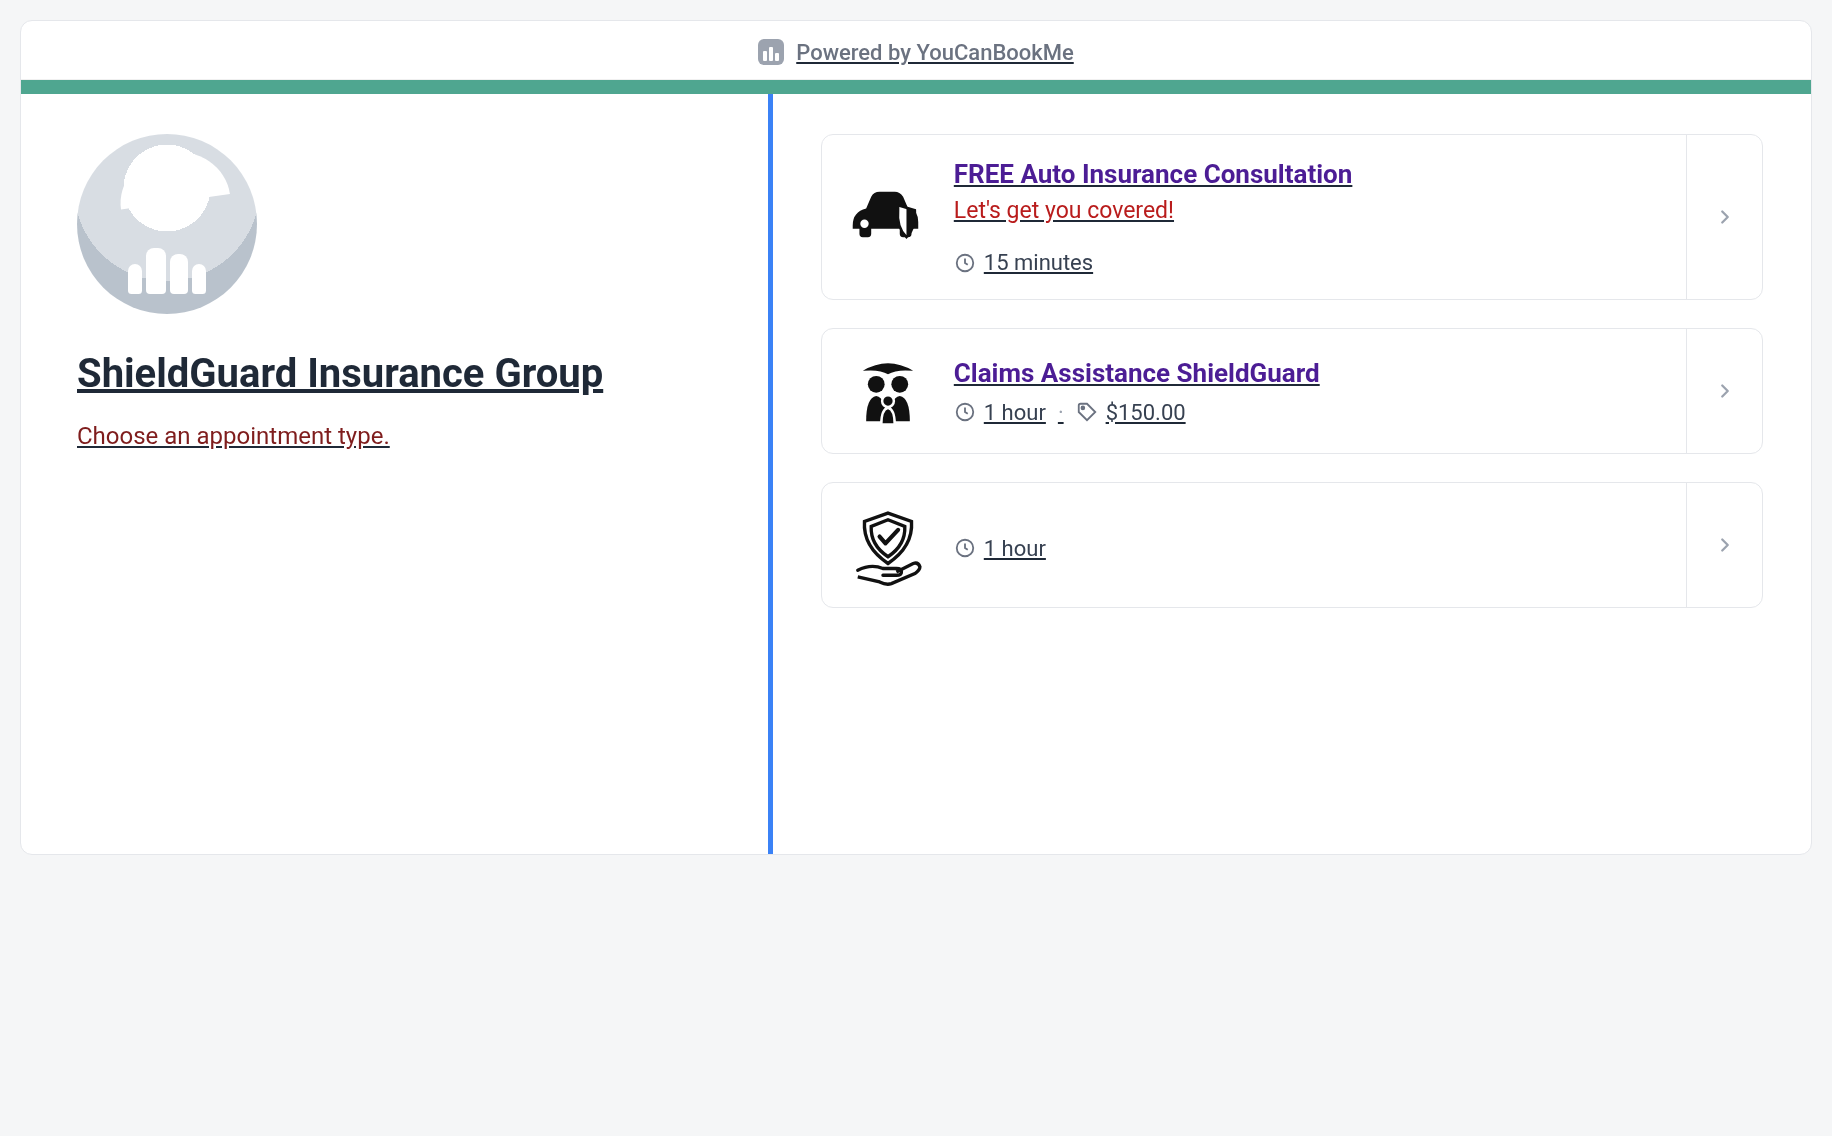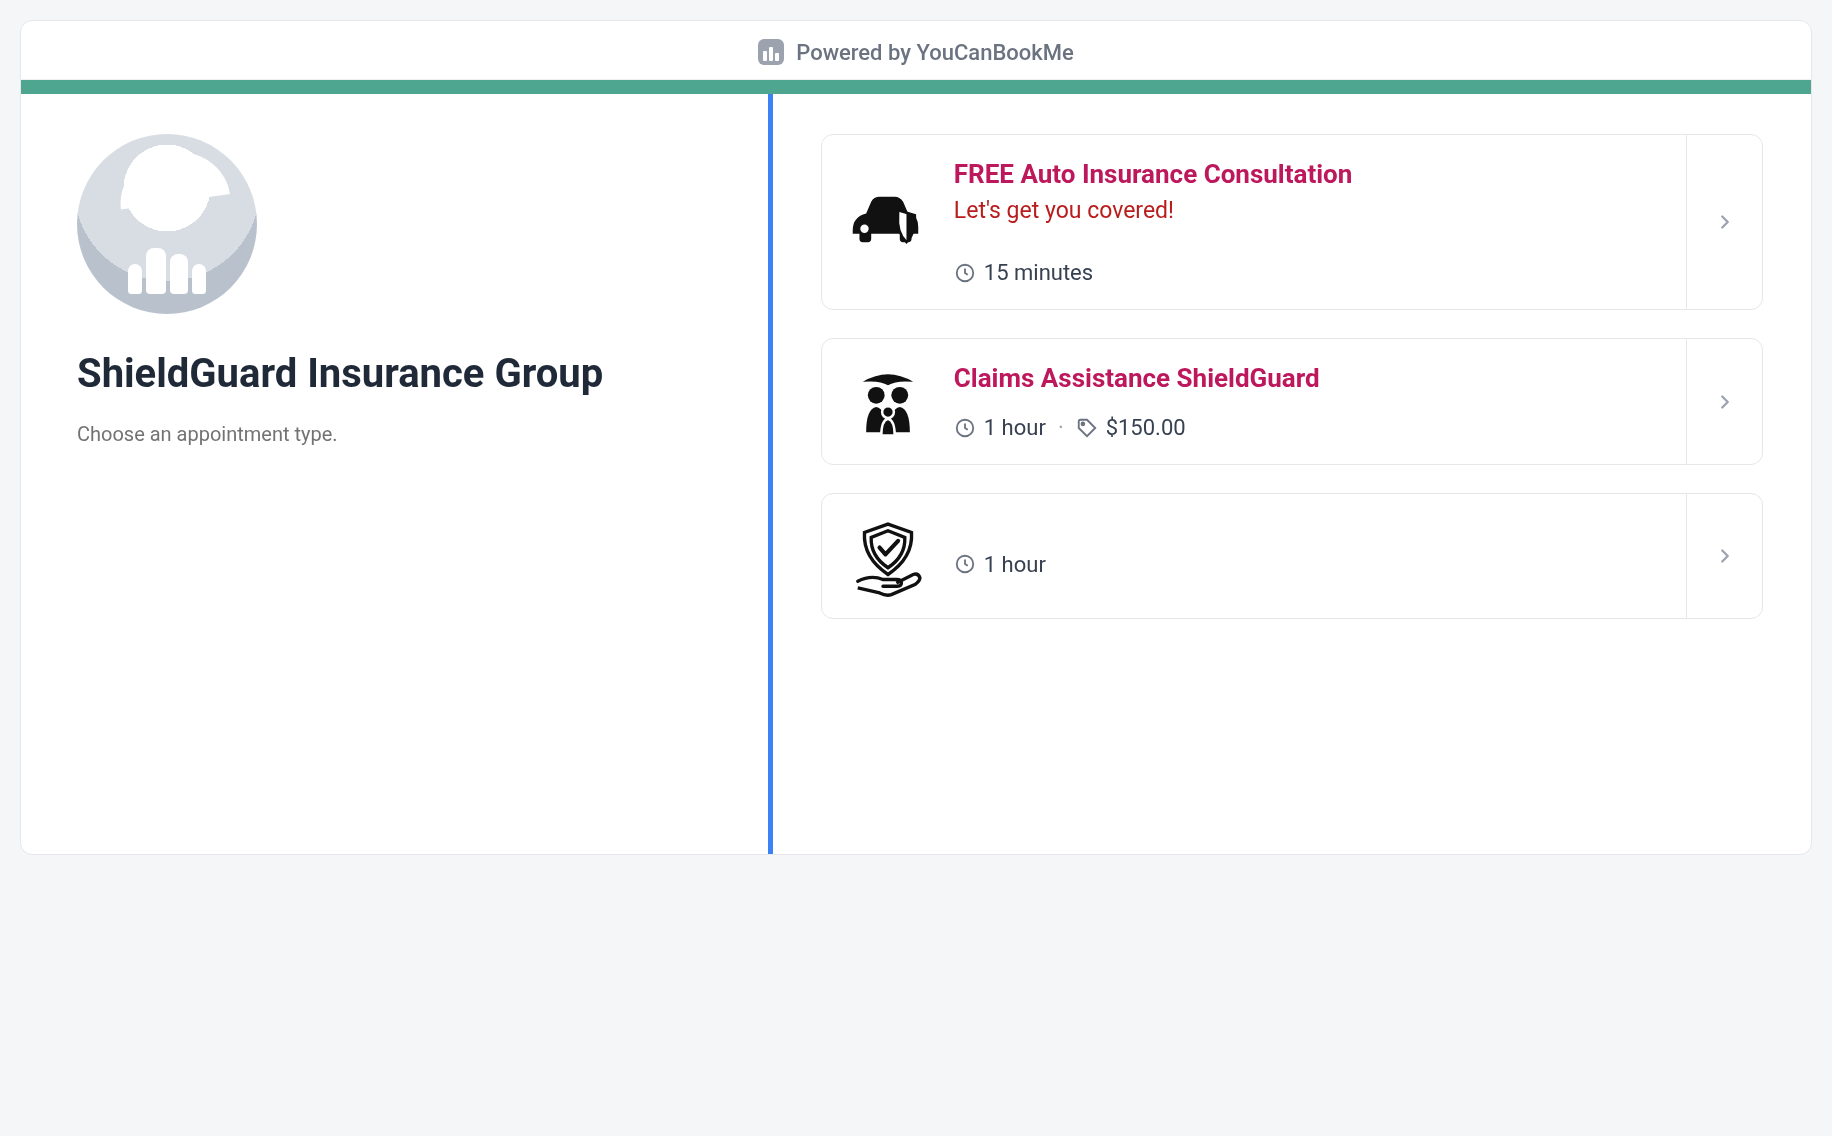--- a/index.html
+++ b/index.html
@@ -11,20 +11,21 @@
     color: #1f2937;
   }
   .outer {
     padding: 20px;
   }
   .card {
     background: #fff;
     border: 1px solid #e5e7eb;
     border-radius: 12px;
     overflow: hidden;
+    text-decoration: underline;
   }
   .topbar {
     display: flex;
     align-items: center;
     justify-content: center;
     gap: 12px;
     padding: 18px 0 14px;
     border-bottom: 1px solid #f0f0f0;
   }
   .topbar .logo {
@@ -82,22 +83,22 @@
   .avatar .family .p.small{width:14px;height:30px}
   .avatar .family .p.med{width:18px;height:40px}
   .company-name {
     font-size: 40px;
     font-weight: 700;
     color: #1f2937;
     line-height: 1.2;
     margin-bottom: 24px;
   }
   .subtitle {
-    font-size: 20px;
-    color: #737373;
+    font-size: 24px;
+    color: #7f1d1d;
     font-weight: 400;
   }
   .right {
     flex: 1;
     padding: 40px 48px;
   }
   .option {
     display: flex;
     align-items: stretch;
     border: 1px solid #e5e7eb;
@@ -118,35 +119,35 @@
     flex: 1;
     padding: 24px 8px 24px 0;
     display: flex;
     flex-direction: column;
     justify-content: center;
     gap: 6px;
   }
   .option .title {
     font-size: 26px;
     font-weight: 700;
-    color: #be185d;
+    color: #4c1d95;
   }
   .option .desc {
     font-size: 23px;
     color: #b91c1c;
     margin-top: 2px;
     margin-bottom: 14px;
   }
   .option .meta {
     display: flex;
     align-items: center;
     gap: 12px;
     color: #374151;
     font-size: 22px;
-    margin-top: 16px;
+    margin-top: 6px;
   }
   .option .meta .sep { color:#9ca3af; }
   .option .meta svg { width: 22px; height: 22px; stroke:#6b7280; }
   .option .arrow-col {
     width: 76px;
     border-left: 1px solid #e5e7eb;
     display: flex; align-items: center; justify-content: center;
   }
   .option .arrow-col svg { width: 22px; height: 22px; stroke:#9ca3af; }
   .meta-item{display:flex;align-items:center;gap:8px}

